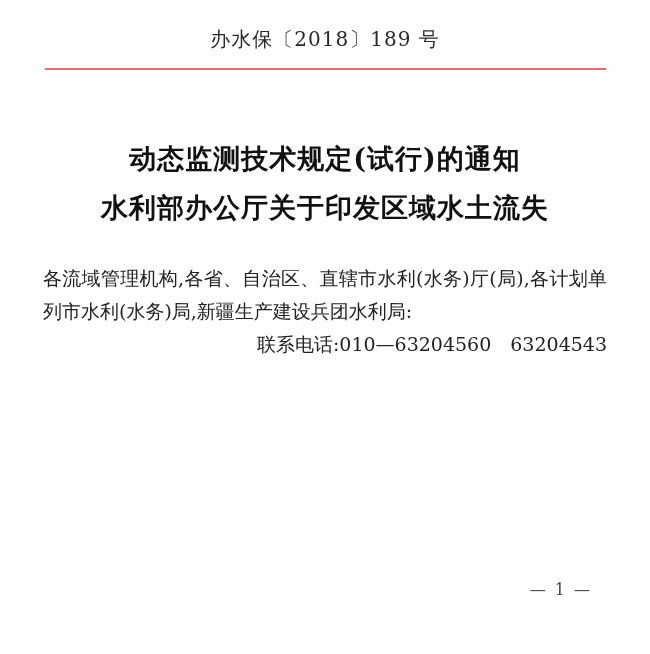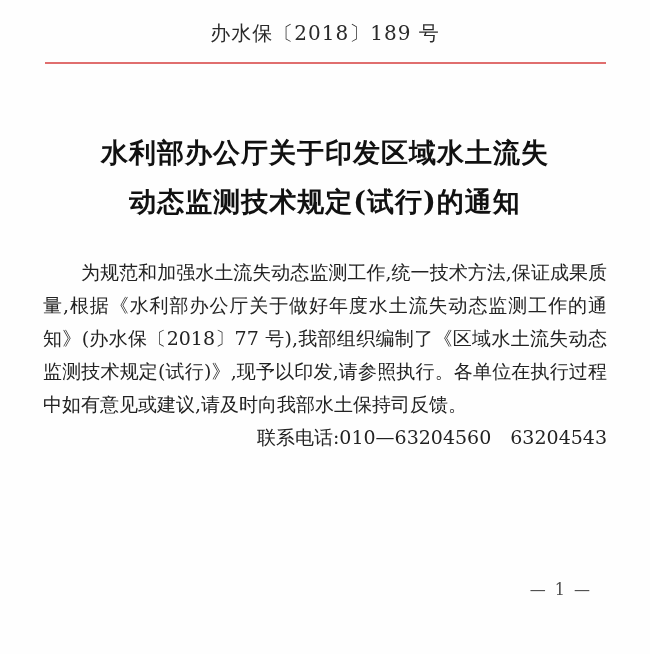--- a/index.html
+++ b/index.html
@@ -7,21 +7,21 @@
     position: relative;
     width: 650px;
     height: 654px;
     margin: 0;
     background: #fefefe;
     overflow: hidden;
     font-family: "DejaVu Serif", "Liberation Serif", serif;
     color: #1e1e1e;
   }
   .doc-number {
-    padding-top: 18px;
+    padding-top: 24px;
     text-align: center;
     font-size: 20px;
     line-height: 30px;
     letter-spacing: 1px;
     color: #2a2a2a;
   }
   .red-divider {
     margin: 14px 44px 0 45px;
     height: 2px;
     background: #e06e6e;
@@ -62,24 +62,24 @@
 </head>
 <body>
 
 <div class="page">
 
   <div class="doc-number">办水保〔2018〕189 号</div>
 
   <hr class="red-divider">
 
   <div class="doc-title">
+    <div>动态监测技术规定(试行)的通知</div>
     <div>水利部办公厅关于印发区域水土流失</div>
-    <div>动态监测技术规定(试行)的通知</div>
   </div>
 
   <div class="content">
-    <p class="indent-2em">为规范和加强水土流失动态监测工作,统一技术方法,保证成果质量,根据《水利部办公厅关于做好年度水土流失动态监测工作的通知》(办水保〔2018〕77 号),我部组织编制了《区域水土流失动态监测技术规定(试行)》,现予以印发,请参照执行。各单位在执行过程中如有意见或建议,请及时向我部水土保持司反馈。</p>
+    <p>各流域管理机构,各省、自治区、直辖市水利(水务)厅(局),各计划单列市水利(水务)局,新疆生产建设兵团水利局:</p>
     <p class="contact-line">联系电话:010—63204560　63204543</p>
   </div>
 
   <div class="page-number">— 1 —</div>
 
 </div>
 
 </body></html>

